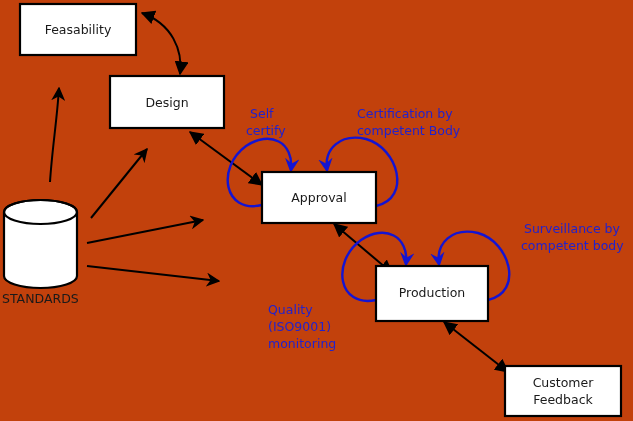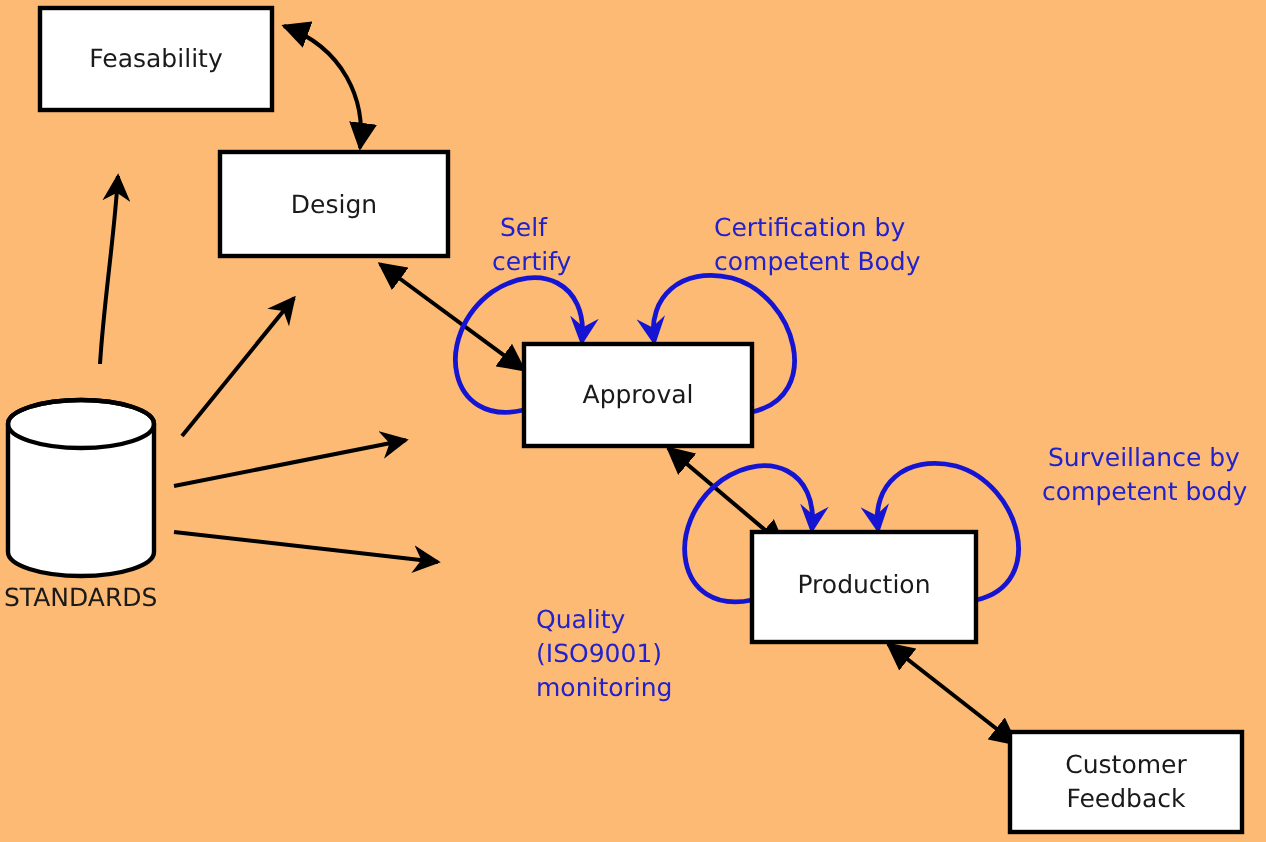--- a/index.html
+++ b/index.html
@@ -8,21 +8,21 @@
     padding: 0;
     background: #ffffff;
   }
   body {
     font-family: "DejaVu Sans", "Liberation Sans", sans-serif;
   }
   #diagram-root {
     position: relative;
     width: 633px;
     height: 421px;
-    background: #fdba74;
+    background: #c2410c;
     overflow: hidden;
   }
   svg#diagram-canvas {
     display: block;
     width: 633px;
     height: 421px;
   }
   .node-box {
     fill: #ffffff;
     stroke: #000000;

